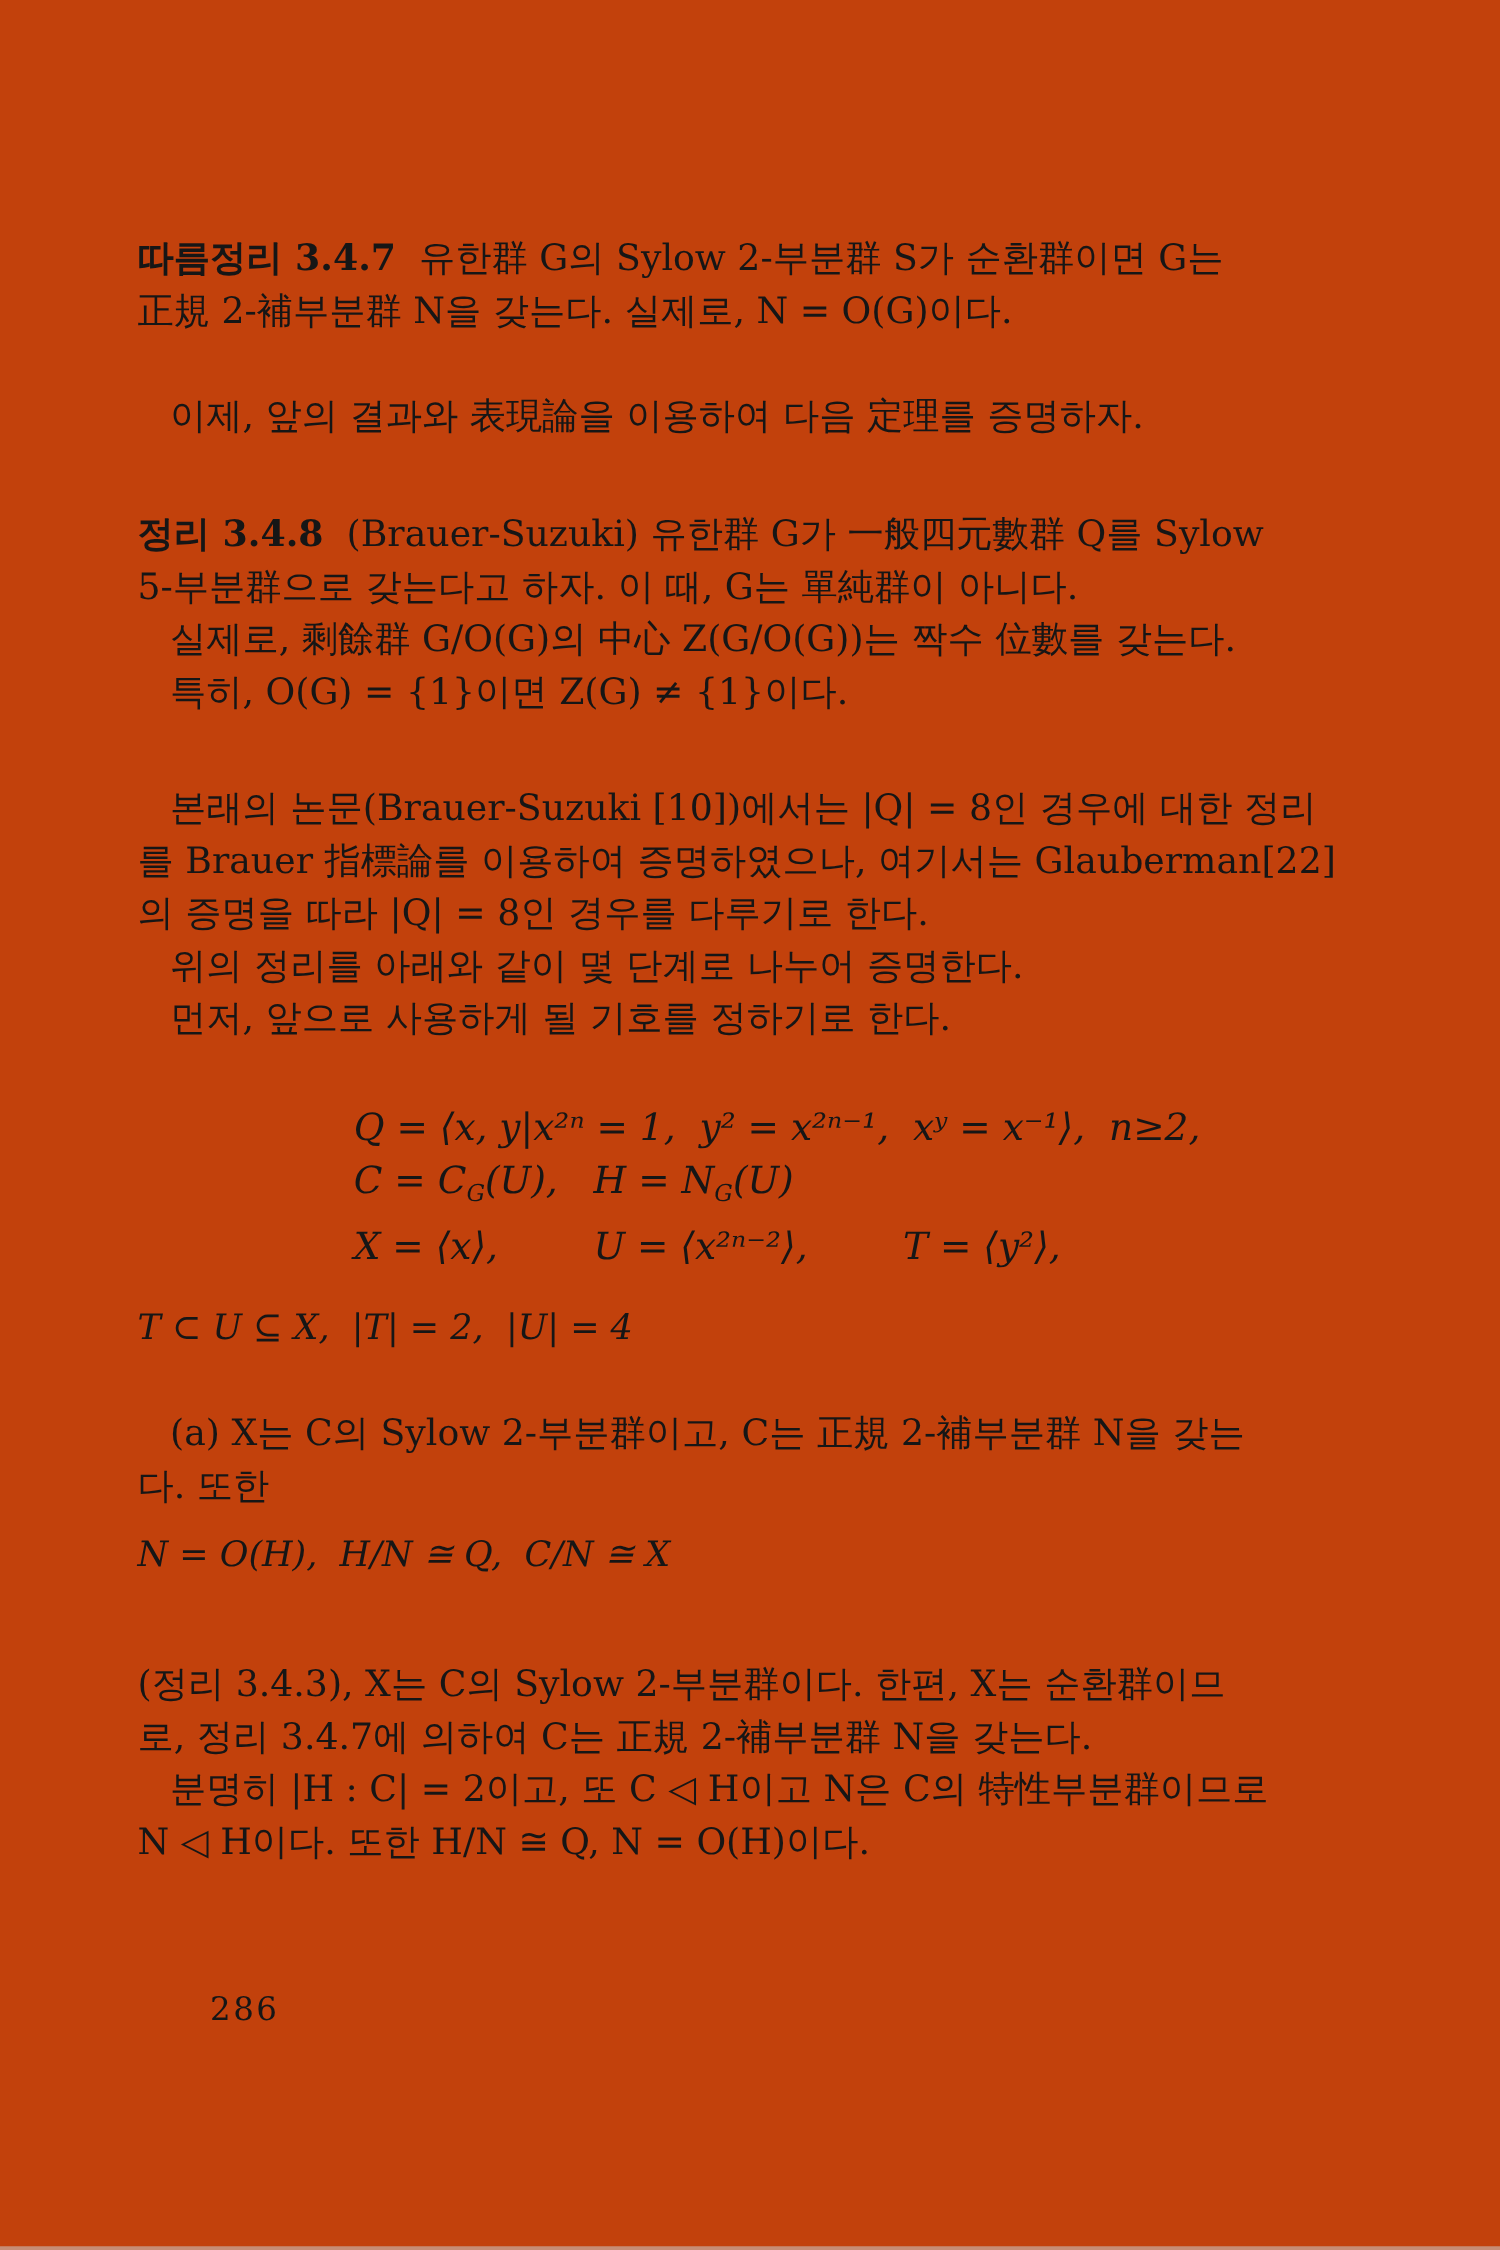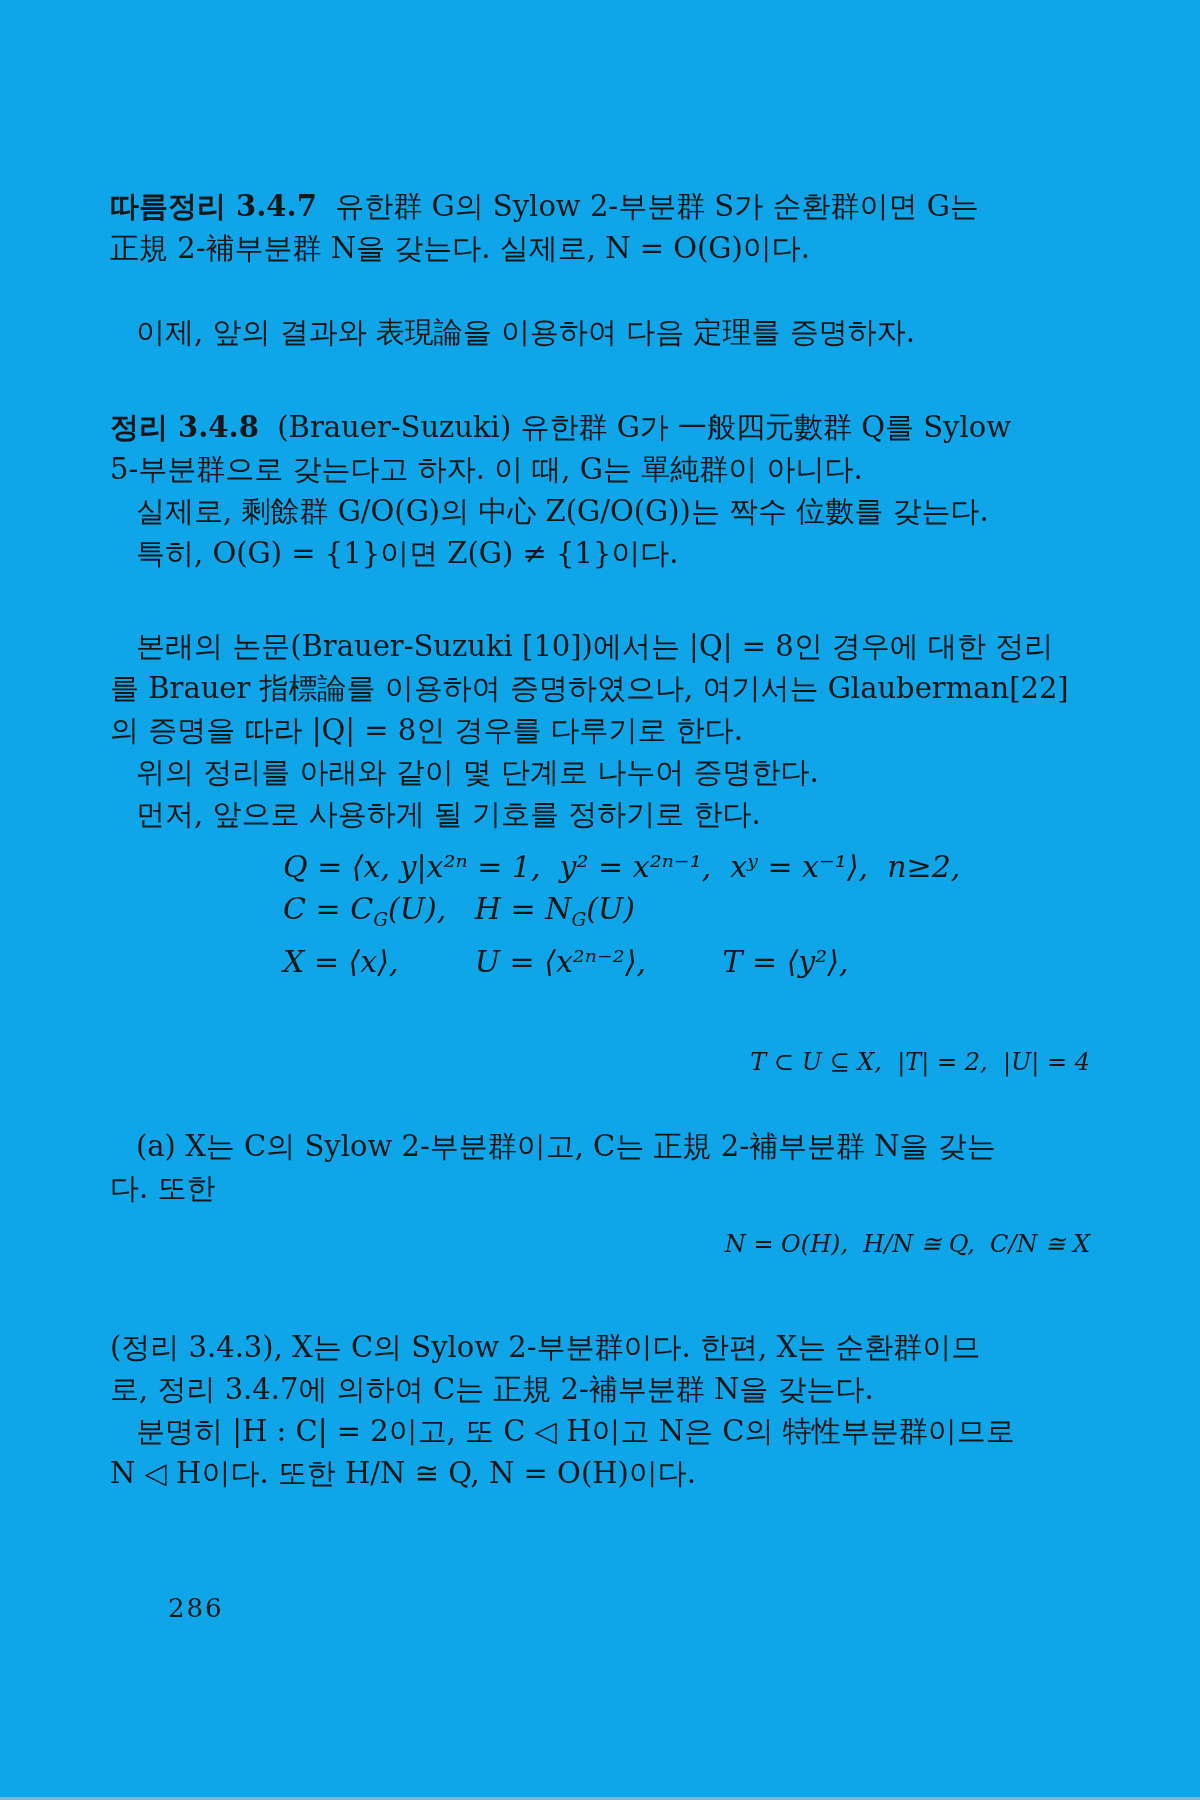--- a/index.html
+++ b/index.html
@@ -1,47 +1,48 @@
 <!DOCTYPE html>
 <html><head>
 <meta charset="utf-8">
 <style>
   html, body { margin: 0; padding: 0; }
   .page {
     position: relative;
     width: 1200px;
     height: 1800px;
-    background: #0ea5e9;
+    background: #c2410c;
     color: #161616;
     font-family: "DejaVu Serif", serif;
     overflow: hidden;
   }
   .block {
     position: absolute;
     left: 110px;
     width: 980px;
     font-size: 29px;
     line-height: 42px;
   }
   .line { white-space: pre; }
   .indent { text-indent: 26px; }
   .lead { font-weight: bold; }
   .formula-block {
     position: absolute;
     left: 283px;
     font-size: 30px;
     line-height: 42px;
     font-style: italic;
+    margin-top: 36px;
   }
   .formula-centered {
     position: absolute;
     left: 110px;
     width: 980px;
-    text-align: right;
-    font-size: 24px;
+    text-align: left;
+    font-size: 28px;
     line-height: 42px;
     font-style: italic;
   }
   .formula-block .line, .formula-centered .line { white-space: pre; }
   sub { font-size: 0.62em; font-style: italic; }
   .page-number {
     position: absolute;
     left: 168px;
     top: 1593px;
     font-size: 26px;

